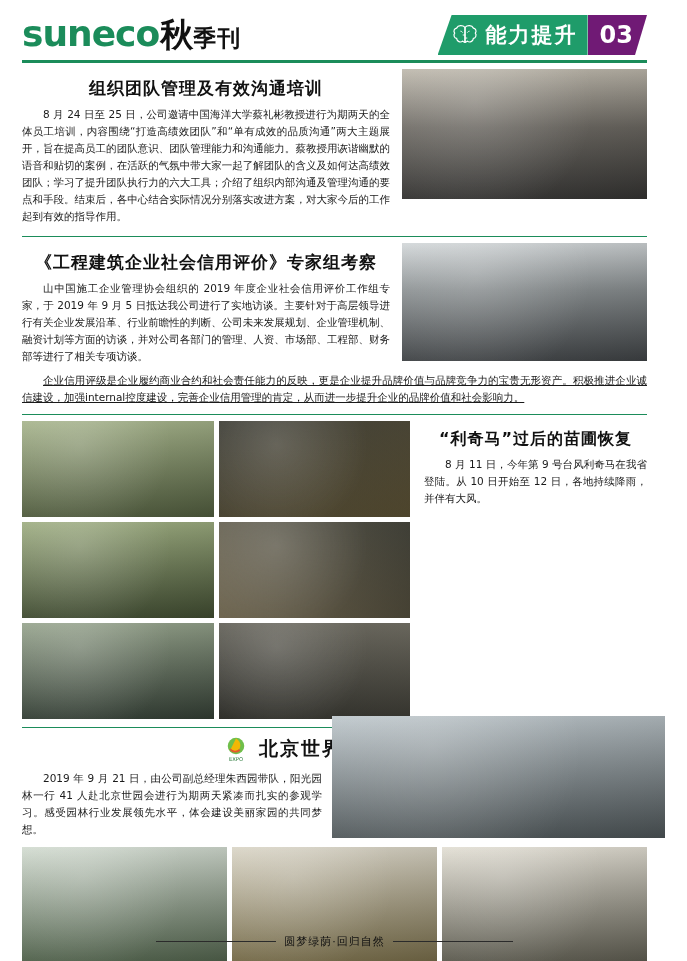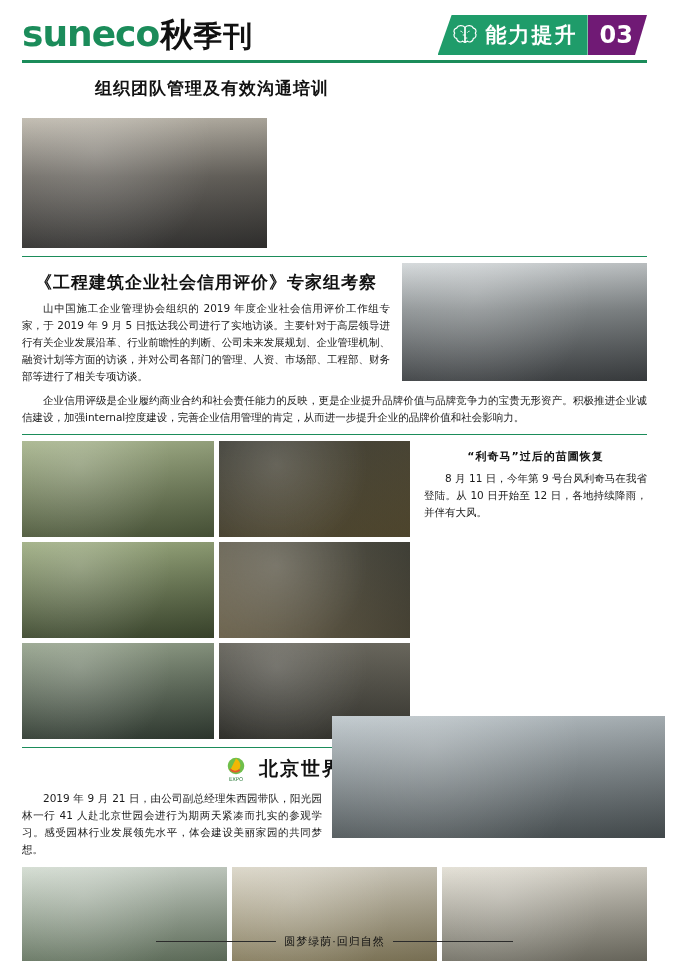--- a/index.html
+++ b/index.html
@@ -42,21 +42,21 @@
     letter-spacing: -1px;
     color: #1b8c5a;
   }
   .brand-cn-big {
     font-size: 33px;
     font-weight: bold;
     color: #111;
     margin-left: 1px;
   }
   .brand-cn-small {
-    font-size: 29px;
+    font-size: 23px;
     font-weight: bold;
     color: #111;
     letter-spacing: 1px;
   }
   .header-tag {
     margin-left: auto;
     display: flex;
     align-items: stretch;
     height: 40px;
     position: relative;
@@ -135,21 +135,20 @@
     background:
       radial-gradient(circle at 30% 25%, rgba(255,255,255,.18), rgba(0,0,0,0) 60%),
       linear-gradient(160deg, rgba(255,255,255,.10), rgba(0,0,0,.28));
   }
 
   
   .sec1 {
     display: flex;
     gap: 12px;
     margin-top: 6px;
-    flex-direction: column;
   }
   .sec1 .txtcol { flex: 1 1 auto; width: 380px; }
   .sec1 .imgcol { width: 245px; flex: none; }
   .img-meeting1 {
     width: 245px; height: 130px;
     background: linear-gradient(180deg,#b9b3a6 0%, #6e6a63 45%, #3f3e3c 100%);
   }
 
   
   .sec2 { display: flex; gap: 12px; }
@@ -257,56 +256,59 @@
         <span class="tag-title">能力提升</span>
       </div>
       <div class="tag-right">03</div>
     </div>
   </div>
   <div class="masthead-rule"></div>
 
   <div class="sec1">
     <div class="txtcol">
       <div class="art-title">组织团队管理及有效沟通培训</div>
+      <div class="body-text">
+        <p>8 月 24 日至 25 日，公司邀请中国海洋大学蔡礼彬教授进行为期两天的全体员工培训，内容围绕“打造高绩效团队”和“单有成效的品质沟通”两大主题展开，旨在提高员工的团队意识、团队管理能力和沟通能力。蔡教授用诙谐幽默的语音和贴切的案例，在活跃的气氛中带大家一起了解团队的含义及如何达高绩效团队；学习了提升团队执行力的六大工具；介绍了组织内部沟通及管理沟通的要点和手段。结束后，各中心结合实际情况分别落实改进方案，对大家今后的工作起到有效的指导作用。</p>
+      </div>
     </div>
     <div class="imgcol">
       <div class="photo img-meeting1"></div>
     </div>
   </div>
 
   <hr class="divider">
 
   <div class="sec2">
     <div class="txtcol">
       <div class="art-title">《工程建筑企业社会信用评价》专家组考察</div>
       <div class="body-text">
         <p>山中国施工企业管理协会组织的 2019 年度企业社会信用评价工作组专家，于 2019 年 9 月 5 日抵达我公司进行了实地访谈。主要针对于高层领导进行有关企业发展沿革、行业前瞻性的判断、公司未来发展规划、企业管理机制、融资计划等方面的访谈，并对公司各部门的管理、人资、市场部、工程部、财务部等进行了相关专项访谈。</p>
       </div>
     </div>
     <div class="imgcol">
       <div class="photo img-meeting2"></div>
     </div>
   </div>
-  <div class="body-text" style="margin-top:4px;">
+  <div class="body-text" style="margin-top:4px;text-decoration:underline;">
     <p>企业信用评级是企业履约商业合约和社会责任能力的反映，更是企业提升品牌价值与品牌竞争力的宝贵无形资产。积极推进企业诚信建设，加强internal控度建设，完善企业信用管理的肯定，从而进一步提升企业的品牌价值和社会影响力。</p>
   </div>
 
   <hr class="divider">
 
   <div class="sec3">
     <div class="grid">
       <div class="photo p-a"></div>
       <div class="photo p-b"></div>
       <div class="photo p-c"></div>
       <div class="photo p-d"></div>
       <div class="photo p-e"></div>
       <div class="photo p-f"></div>
     </div>
     <div class="txtcol">
-      <div class="art-title" style="font-size:11px;">“利奇马”过后的苗圃恢复</div>
+      <div class="art-title" style="font-size:16px;">“利奇马”过后的苗圃恢复</div>
       <div class="body-text">
         <p>8 月 11 日，今年第 9 号台风利奇马在我省登陆。从 10 日开始至 12 日，各地持续降雨，并伴有大风。</p>
       </div>
     </div>
   </div>
 
   <hr class="divider">
 
   <div class="expo-head">
     <svg class="expo-logo" viewBox="0 0 40 40">

